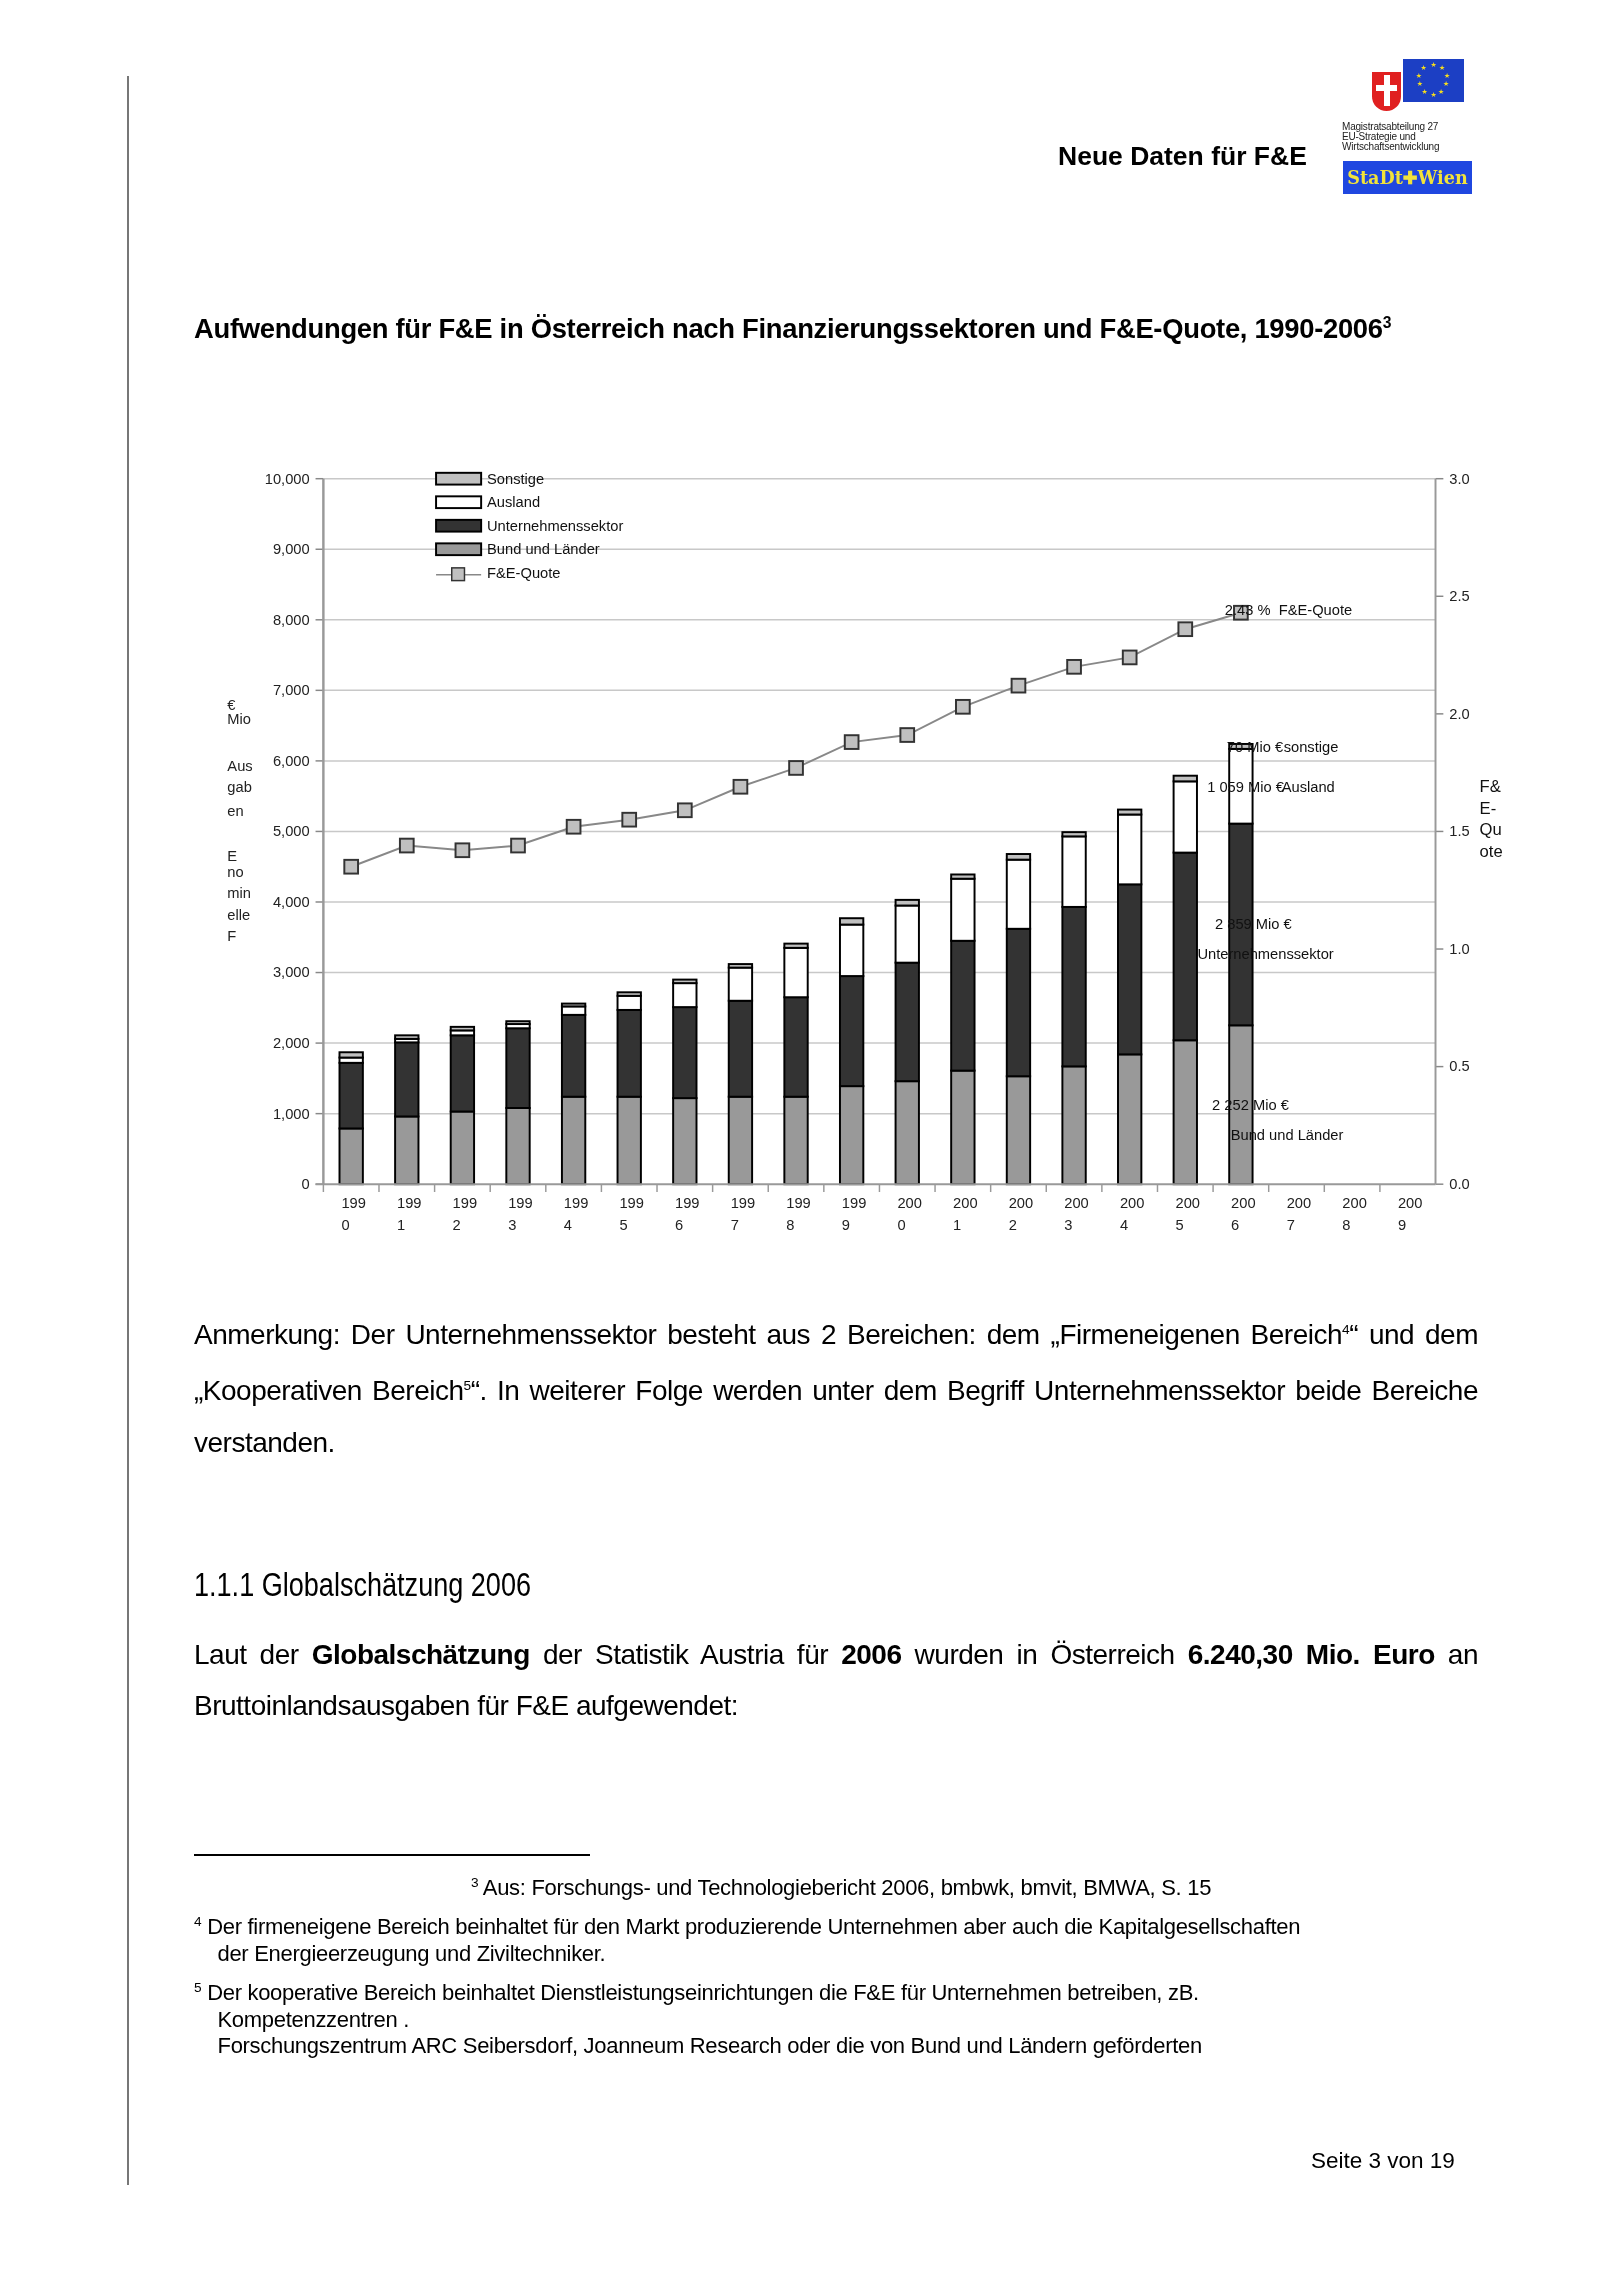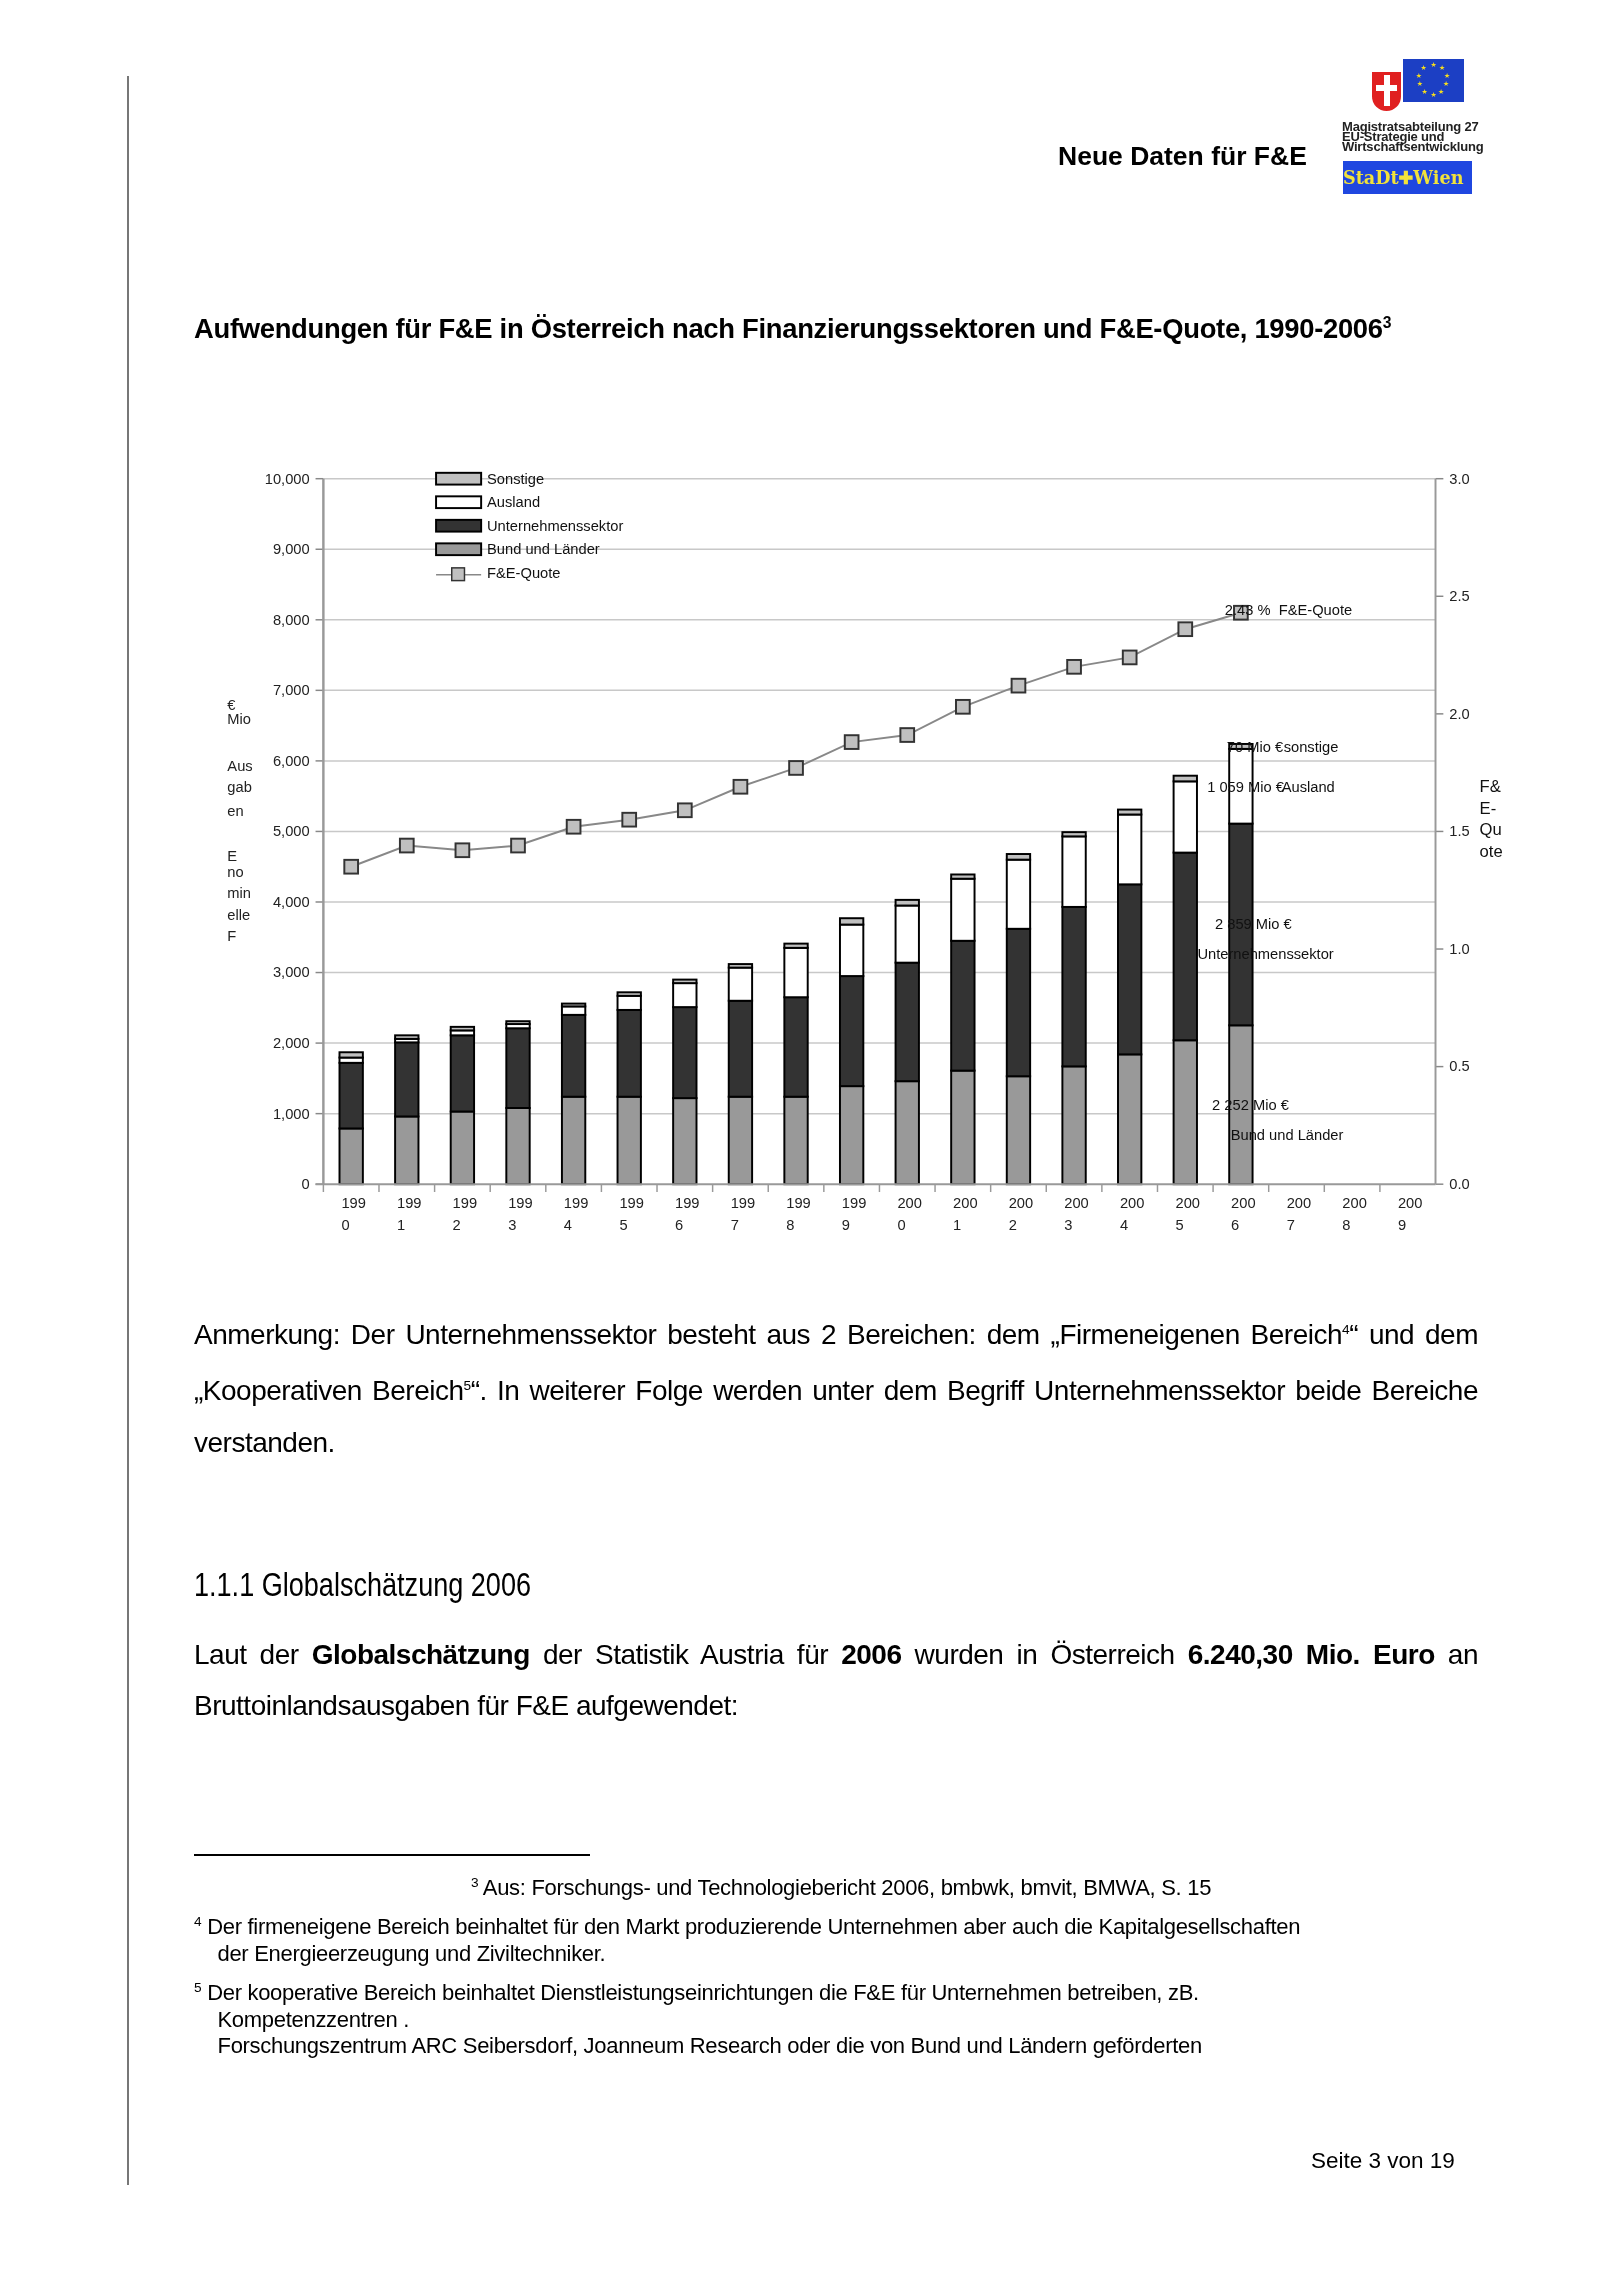--- a/index.html
+++ b/index.html
@@ -5,22 +5,22 @@
   html, body { margin: 0; padding: 0; background: #ffffff; }
   body { width: 1620px; height: 2293px; position: relative; font-family: "Liberation Sans", sans-serif; color: #000; overflow: hidden; }
   .margin-line { position: absolute; left: 127px; top: 76px; width: 2px; height: 2109px; background: #777; }
   .header-title { position: absolute; left: 1010px; top: 141px; font-size: 26.5px; font-weight: bold; margin-left: 48px; }
   .logo { position: absolute; left: 1341px; top: 55px; width: 139px; height: 141px; }
   .logo .eu-flag { position: absolute; left: 62px; top: 3.9px; width: 61px; height: 43px; background: #1c3fc4; }
   .logo .eu-flag span { position: absolute; color: #f6dd1d; font-size: 6.9px; line-height: 6.9px; }
   .logo .shield { position: absolute; left: 31px; top: 16.7px; width: 29px; height: 39px; background: #e02020; border-radius: 0 0 14.7px 14.7px; overflow: hidden; }
   .logo .shield::before { content: ""; position: absolute; left: 11.8px; top: 2.9px; width: 5.9px; height: 31px; background: #fff; }
   .logo .shield::after { content: ""; position: absolute; left: 3.9px; top: 13.7px; width: 21.6px; height: 5.9px; background: #fff; }
-  .logo .dept { position: absolute; left: 1px; top: 67px; font-size: 13px; line-height: 9.8px; font-weight: bold; color: #222; white-space: nowrap; letter-spacing: -0.2px; }
-  .logo .stadt { position: absolute; left: 2px; top: 106px; width: 129px; height: 33px; background: #1f47e0; color: #f2e23a; font-family: "DejaVu Serif", serif; font-weight: bold; font-size: 17.6px; line-height: 33px; text-align: left; }
+  .logo .dept { position: absolute; left: 1px; top: 67px; font-size: 10px; line-height: 9.8px; font-weight: normal; color: #222; white-space: nowrap; letter-spacing: -0.2px; }
+  .logo .stadt { position: absolute; left: 2px; top: 106px; width: 129px; height: 33px; background: #1f47e0; color: #f2e23a; font-family: "DejaVu Serif", serif; font-weight: bold; font-size: 17.6px; line-height: 33px; text-align: center; }
   .fig-title { position: absolute; left: 194px; top: 304px; width: 1294px; font-size: 27.4px; font-weight: bold; line-height: 37px; letter-spacing: -0.3px; }
   .fig-title sup { font-size: 15.7px; }
   .chart { position: absolute; left: 196px; top: 461px; width: 1313px; height: 784px; }
   .chart text { font-family: "Liberation Sans", sans-serif; }
   .para { position: absolute; left: 194px; width: 1284px; font-size: 28px; line-height: 51px; text-align: justify; letter-spacing: -0.5px; }
   .para sup { font-size: 13.7px; }
   .para.note { top: 1304px; }
   .para.glob { top: 1629px; line-height: 51px; }
   .section-heading { position: absolute; left: 194px; top: 1566px; font-size: 33px; font-family: "Liberation Sans Narrow", "Liberation Sans", sans-serif; transform: scaleX(0.82); transform-origin: left top; white-space: nowrap; }
   .fn-rule { position: absolute; left: 194px; top: 1854px; width: 396px; height: 2px; background: #000; }

